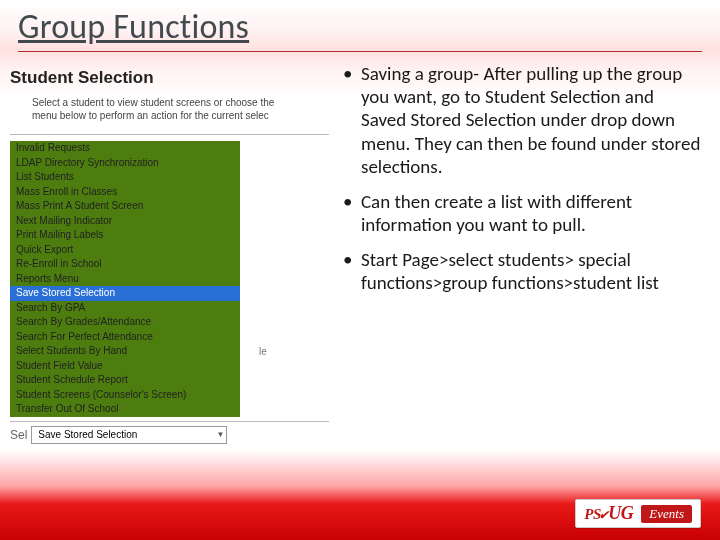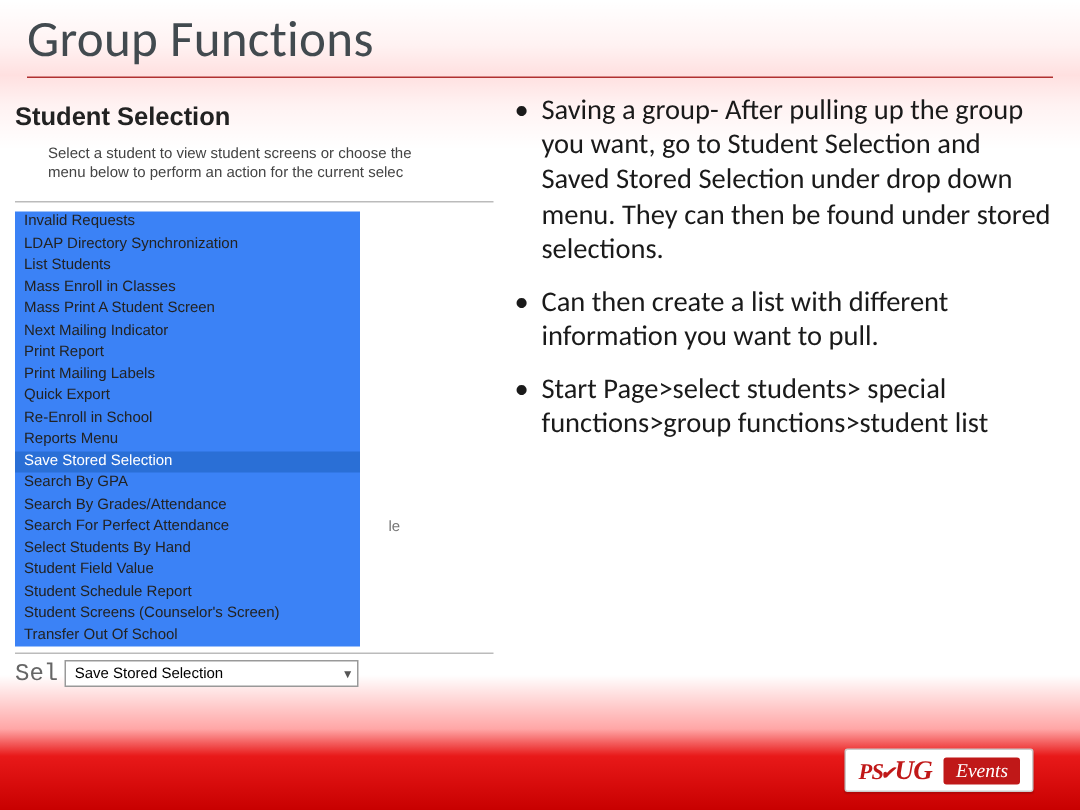--- a/index.html
+++ b/index.html
@@ -11,44 +11,44 @@
     z-index: 0;
   }
   .bg-bottom {
     position: absolute; bottom: 0; left: 0; right: 0; height: 90px;
     background: linear-gradient(to bottom, rgba(255,0,0,0) 0%, rgba(255,0,0,0.35) 40%, rgba(230,0,0,0.9) 60%, rgba(200,0,0,1) 100%);
     z-index: 0;
   }
   .slide { position: relative; z-index: 1; width: 100%; height: 100%; }
   .title {
     font-family: Calibri, Arial, sans-serif; font-size: 34px; color: #424a4f;
-    padding: 6px 18px 0 18px; letter-spacing: 0.2px;
+    padding: 6px 18px 0 18px; letter-spacing: 0.2px; text-decoration: underline;
   }
   .title-rule { border-top: 1.5px solid #b03030; margin: 4px 18px 0 18px; }
   .content { display: flex; padding: 10px 18px 0 0; }
   .left { width: 48%; padding-left: 2px; position: relative; }
   .right { width: 52%; padding-left: 6px; }
   .sub-heading { font-family: Arial, sans-serif; font-weight: bold; font-size: 17px; color: #222; padding: 6px 0 8px 8px; }
   .instruction { font-size: 10px; color: #444; padding: 0 0 2px 8px; line-height: 1.3; white-space: pre-line; margin-left: 22px; }
   .panel-rule { border-top: 1px solid #bbb; margin: 10px 8px 6px 8px; }
-  .list-frame { margin: 4px 0 0 8px; width: 230px; background: #3b82f6; font-size: 10px; position: relative; }
+  .list-frame { margin: 4px 0 0 8px; width: 230px; background: #4d7c0f; font-size: 10px; position: relative; }
   .list-item { padding: 1px 6px 1px 6px; color: #222; white-space: nowrap; overflow: hidden; text-overflow: clip; line-height: 1.25; cursor: default; }
   .list-item.highlight { background: #2a6fd6; color: #fff; }
   .panel-rule2 { border-top: 1px solid #bbb; margin: 4px 8px 2px 8px; }
   .sel-row { display: flex; align-items: center; gap: 4px; padding: 2px 0 0 8px; }
-  .sel-label { font-size: 16px; color: #666; font-family: Liberation Mono, monospace; }
+  .sel-label { font-size: 12px; color: #666; }
   .dropdown { border: 1px solid #999; height: 18px; width: 196px; display: flex; align-items: center; justify-content: space-between; padding: 0 2px 0 6px; font-size: 10px; background: #fff; }
   .dropdown .dd-arrow { font-size: 8px; color: #555; }
   .stray { position: absolute; font-size: 10px; color: #777; }
   .stray1 { left: 259px; top: 284px; }
   .bullets { list-style: none; font-family: Calibri, Arial, sans-serif; font-size: 19px; color: #1a1a1a; line-height: 1.22; }
   .bullets li { display: flex; padding-bottom: 12px; }
   .bullets li .dot { width: 18px; flex-shrink: 0; }
   .bullets li .txt { flex: 1; }
-  .footer { position: absolute; right: 31px; bottom: 12px; z-index: 2; display: flex; align-items: center; gap: 8px; background: #fff; border: 1px solid #ccc; border-radius: 2px; padding: 3px 8px; box-shadow: 0 1px 1px rgba(0,0,0,0.15); }
+  .footer { position: absolute; right: 19px; bottom: 12px; z-index: 2; display: flex; align-items: center; gap: 8px; background: #fff; border: 1px solid #ccc; border-radius: 2px; padding: 3px 8px; box-shadow: 0 1px 1px rgba(0,0,0,0.15); }
   .psug-logo { display: flex; align-items: baseline; font-weight: bold; font-style: italic; font-family: Georgia, serif; letter-spacing: -0.5px; }
   .psug-p { color: #c01818; font-size: 15px; }
   .psug-sug { color: #c01818; font-size: 18px; }
   .psug-psug-swoosh { color: #c01818; font-size: 12px; margin-left: -2px; }
   .events-badge { background: #c01818; color: #fff; font-family: "Times New Roman", serif; font-style: italic; font-size: 13px; padding: 1px 8px; border-radius: 2px; }
 </style>
 </head>
 <body>
 
 <div class="bg-top"></div>
@@ -67,21 +67,20 @@
 menu below to perform an action for the current selec</div>
       <div class="panel-rule"></div>
 
       <div class="list-frame" id="listbox">
           <div class="list-item">Invalid Requests</div>
           <div class="list-item">LDAP Directory Synchronization</div>
           <div class="list-item">List Students</div>
           <div class="list-item">Mass Enroll in Classes</div>
           <div class="list-item">Mass Print A Student Screen</div>
           <div class="list-item">Next Mailing Indicator</div>
-          <div class="list-item">Print Report</div>
           <div class="list-item">Print Mailing Labels</div>
           <div class="list-item">Quick Export</div>
           <div class="list-item">Re-Enroll in School</div>
           <div class="list-item">Reports Menu</div>
           <div class="list-item highlight">Save Stored Selection</div>
           <div class="list-item">Search By GPA</div>
           <div class="list-item">Search By Grades/Attendance</div>
           <div class="list-item">Search For Perfect Attendance</div>
           <div class="list-item">Select Students By Hand</div>
           <div class="list-item">Student Field Value</div>

